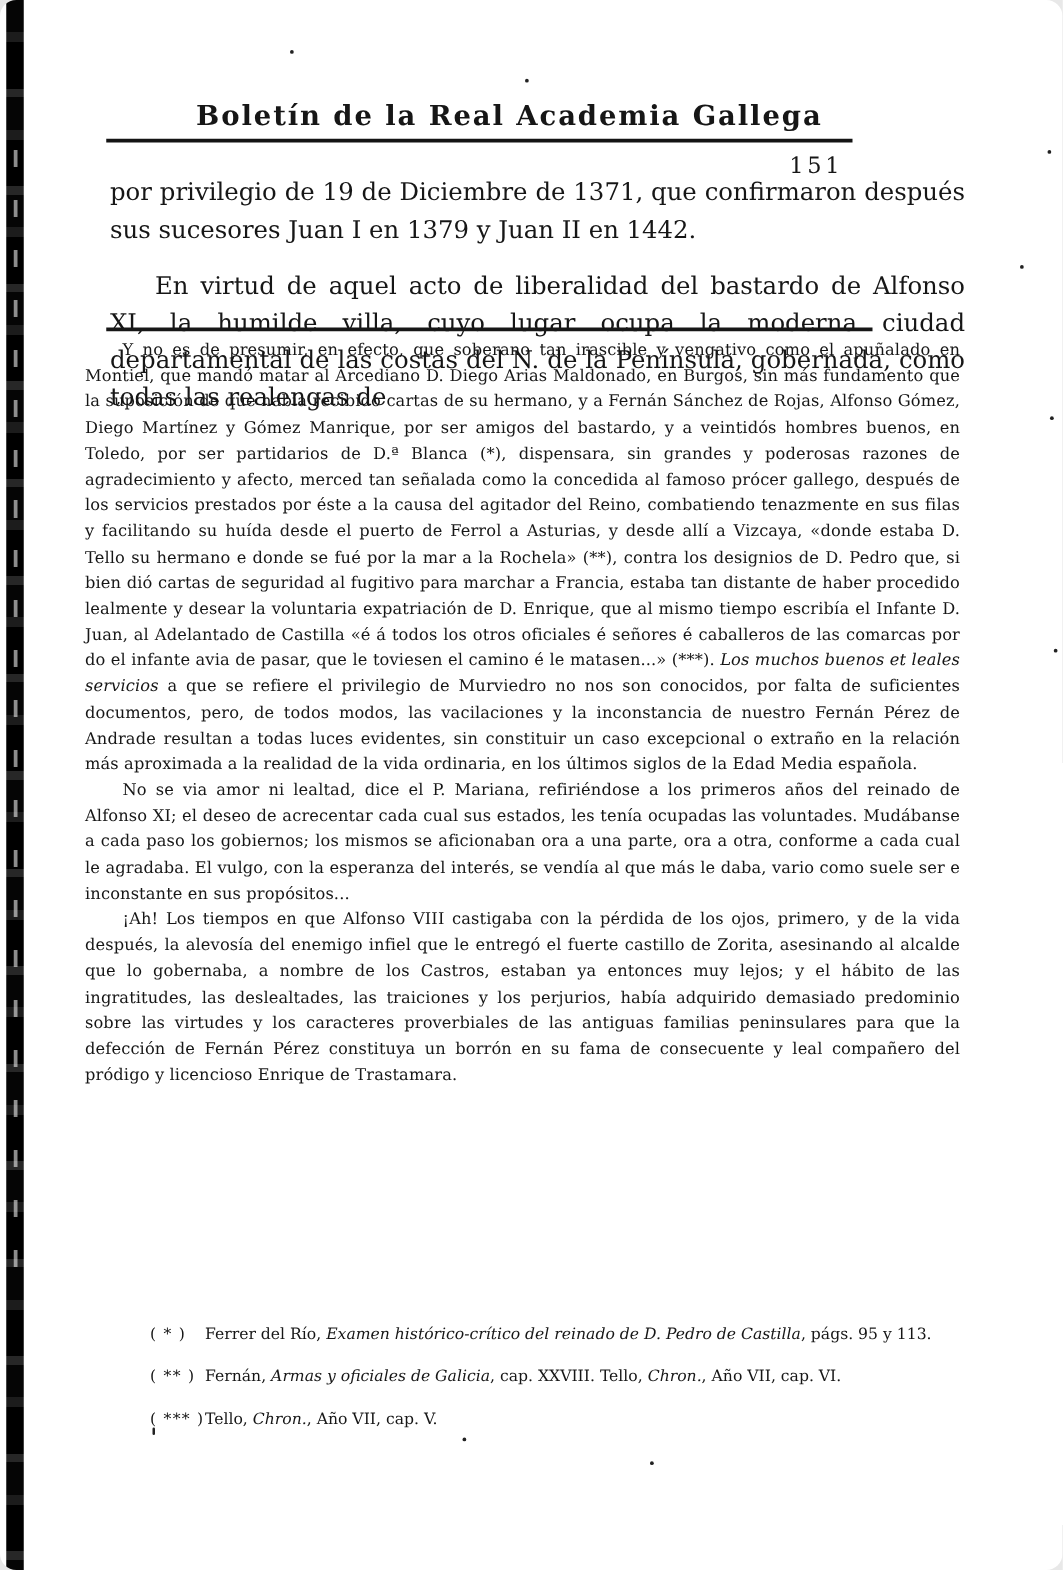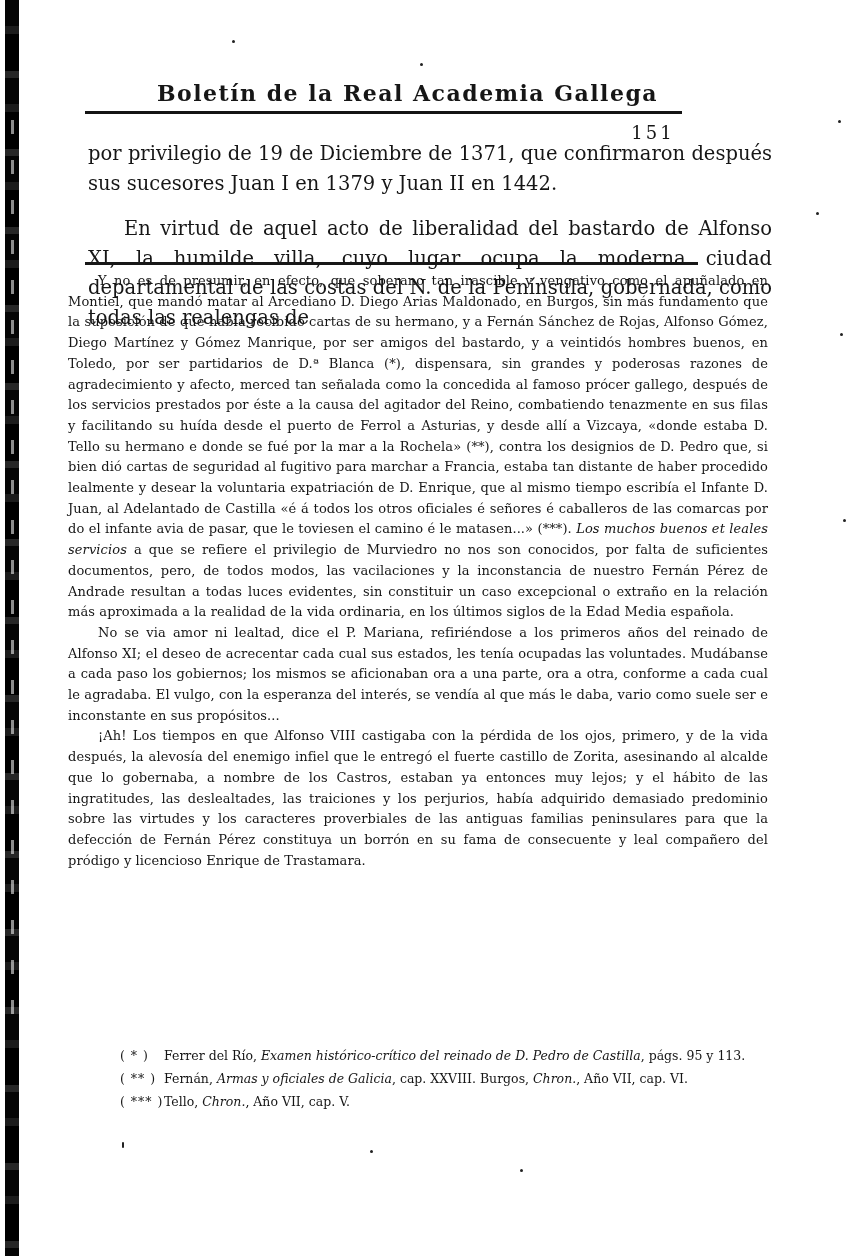--- a/index.html
+++ b/index.html
@@ -4,20 +4,21 @@
 <style>
   html, body { margin: 0; padding: 0; background: #e8e8e8; }
   .page {
     position: relative;
     width: 850px;
     height: 1256px;
     background: #ffffff;
     overflow: hidden;
     font-family: "DejaVu Serif", serif;
     color: #161616;
+    border-radius: 13px;
   }
   
   .binding {
     position: absolute;
     left: 5px; top: 0;
     width: 14px; height: 1256px;
     background:
       repeating-linear-gradient(180deg,
         #050505 0 26px, #1c1c1c 26px 34px, #000 34px 71px, #272727 71px 78px);
   }
@@ -73,21 +74,21 @@
   .fn-par { margin: 0; text-indent: 30px; }
   .italic { font-style: italic; }
   .ref-block {
     position: absolute;
     top: 1044px; left: 120px; width: 650px;
     font-size: 12.5px;
     line-height: 23px;
   }
   .ref-row { display: flex; align-items: baseline; }
   .ref-marker { width: 44px; flex: 0 0 44px; letter-spacing: 1px; }
-  .ref-text { flex: 1; white-space: nowrap; }
+  .ref-text { flex: 1; white-space: nowrap; margin-top: 11px; }
   .speck {
     position: absolute;
     width: 3px; height: 3px;
     background: #222;
     border-radius: 50%;
   }
   .speck.tall { width: 2px; height: 6px; border-radius: 1px; }
 </style>
 </head>
 <body>
@@ -114,21 +115,21 @@
       <p class="fn-par"><span>¡Ah! Los tiempos en que Alfonso VIII castigaba con la pérdida de los ojos, primero, y de la vida después, la alevosía del enemigo infiel que le entregó el fuerte castillo de Zorita, asesinando al alcalde que lo gobernaba, a nombre de los Castros, estaban ya entonces muy lejos; y el hábito de las ingratitudes, las deslealtades, las traiciones y los perjurios, había adquirido demasiado predominio sobre las virtudes y los caracteres proverbiales de las antiguas familias peninsulares para que la defección de Fernán Pérez constituya un borrón en su fama de consecuente y leal compañero del pródigo y licencioso Enrique de Trastamara.</span></p>
     </div>
 
   <div class="ref-block">
       <div class="ref-row">
         <span class="ref-marker">( * )</span>
         <span class="ref-text"><span>Ferrer del Río, </span><span class="italic">Examen histórico-crítico del reinado de D. Pedro de Castilla</span><span>, págs. 95 y 113.</span></span>
       </div>
       <div class="ref-row">
         <span class="ref-marker">( ** )</span>
-        <span class="ref-text"><span>Fernán, </span><span class="italic">Armas y oficiales de Galicia</span><span>, cap. XXVIII. Burgos, </span><span class="italic">Chron.</span><span>, Año VII, cap. VI.</span></span>
+        <span class="ref-text"><span>Fernán, </span><span class="italic">Armas y oficiales de Galicia</span><span>, cap. XXVIII. Tello, </span><span class="italic">Chron.</span><span>, Año VII, cap. VI.</span></span>
       </div>
       <div class="ref-row">
         <span class="ref-marker">( *** )</span>
         <span class="ref-text"><span>Tello, </span><span class="italic">Chron.</span><span>, Año VII, cap. V.</span></span>
       </div>
     </div>
 
   <div class="speck" style="left:232px;top:40px"></div>
   <div class="speck" style="left:420px;top:63px"></div>
   <div class="speck" style="left:838px;top:120px"></div>

